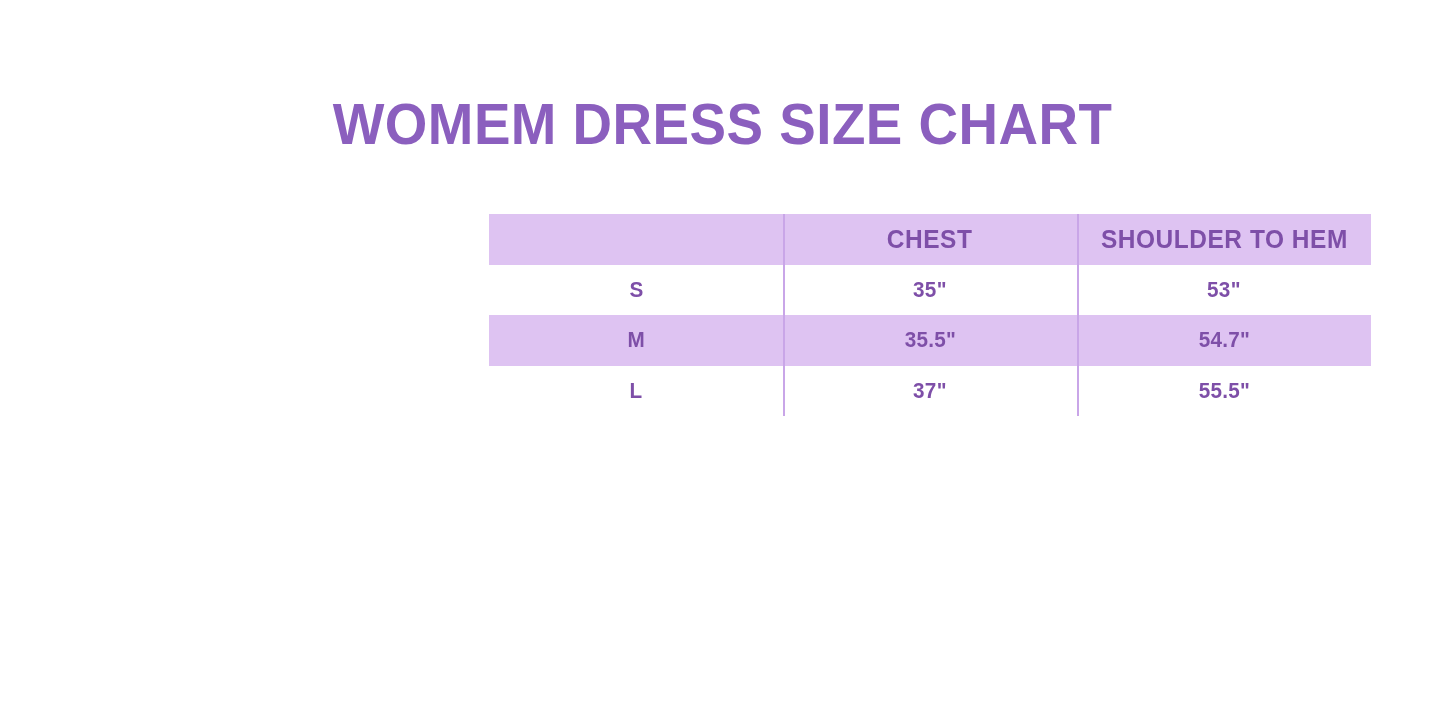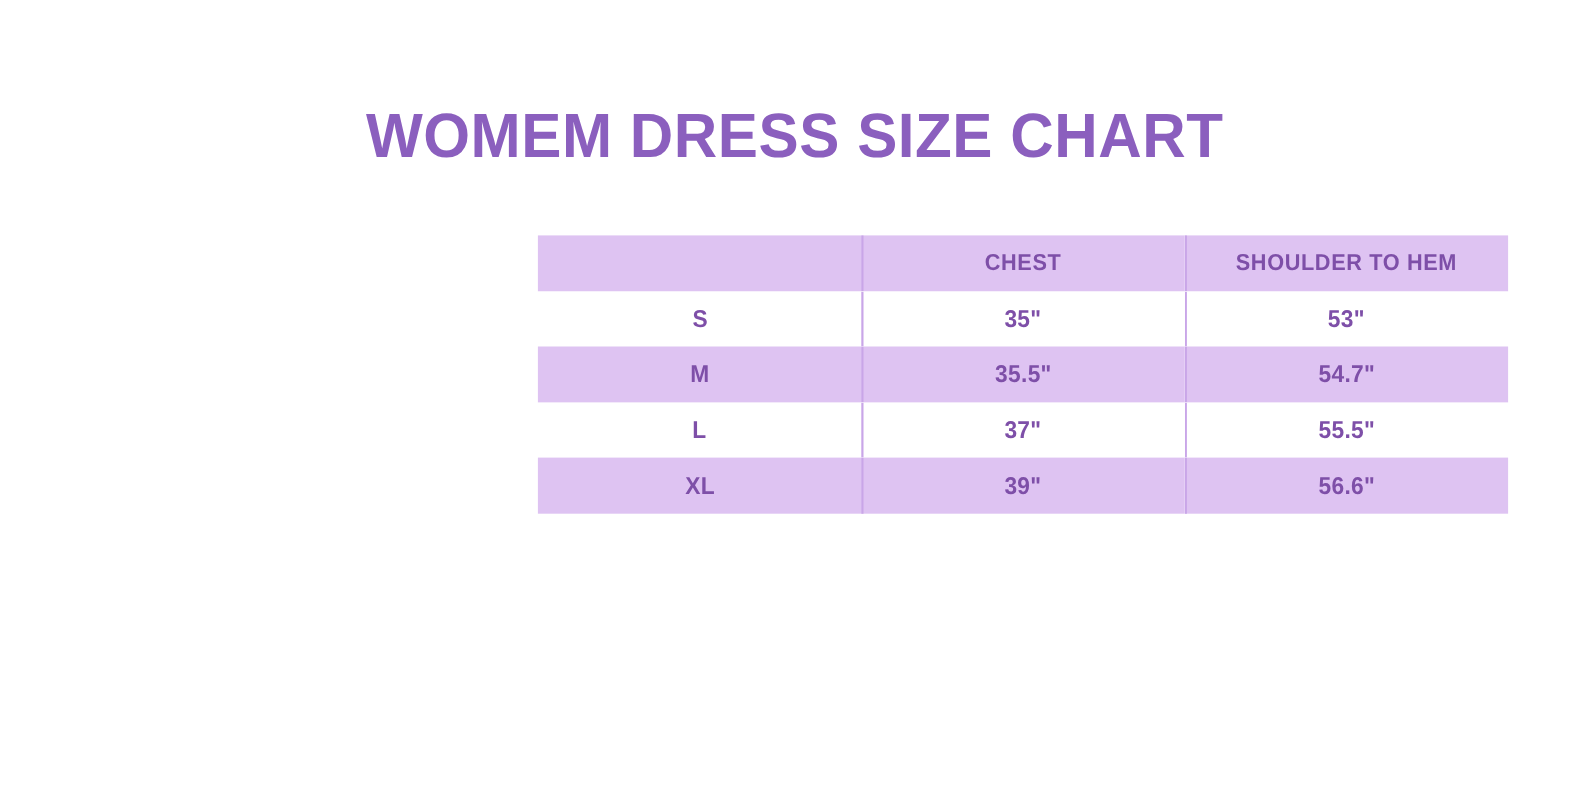--- a/index.html
+++ b/index.html
@@ -71,21 +71,21 @@
     color: #7e4fa8;
     font-family: "Liberation Sans Narrow", "Liberation Sans", sans-serif;
     font-weight: bold;
     font-size: 22px;
     letter-spacing: 0.3px;
     height: 50.6px;
     transform-origin: center;
   }
 
   table.size-table th {
-    font-size: 21px;
+    font-size: 26px;
     letter-spacing: 0.6px;
     text-transform: uppercase;
   }
 
   
   tr.band-shade th,
   tr.band-shade td {
     background: #dec3f2;
   }
   tr.band-plain th,
@@ -158,28 +158,17 @@
           <td>
             <span class="cell-text">L</span>
           </td>
           <td class="divider-left">
             <span class="cell-text">37"</span>
           </td>
           <td class="divider-left">
             <span class="cell-text">55.5"</span>
           </td>
         </tr>
-        <tr class="band-shade">
-          <td>
-            <span class="cell-text">XL</span>
-          </td>
-          <td class="divider-left">
-            <span class="cell-text">39"</span>
-          </td>
-          <td class="divider-left">
-            <span class="cell-text">56.6"</span>
-          </td>
-        </tr>
       </tbody>
     </table>
   </div>
 
 </div>
 
 </body></html>

